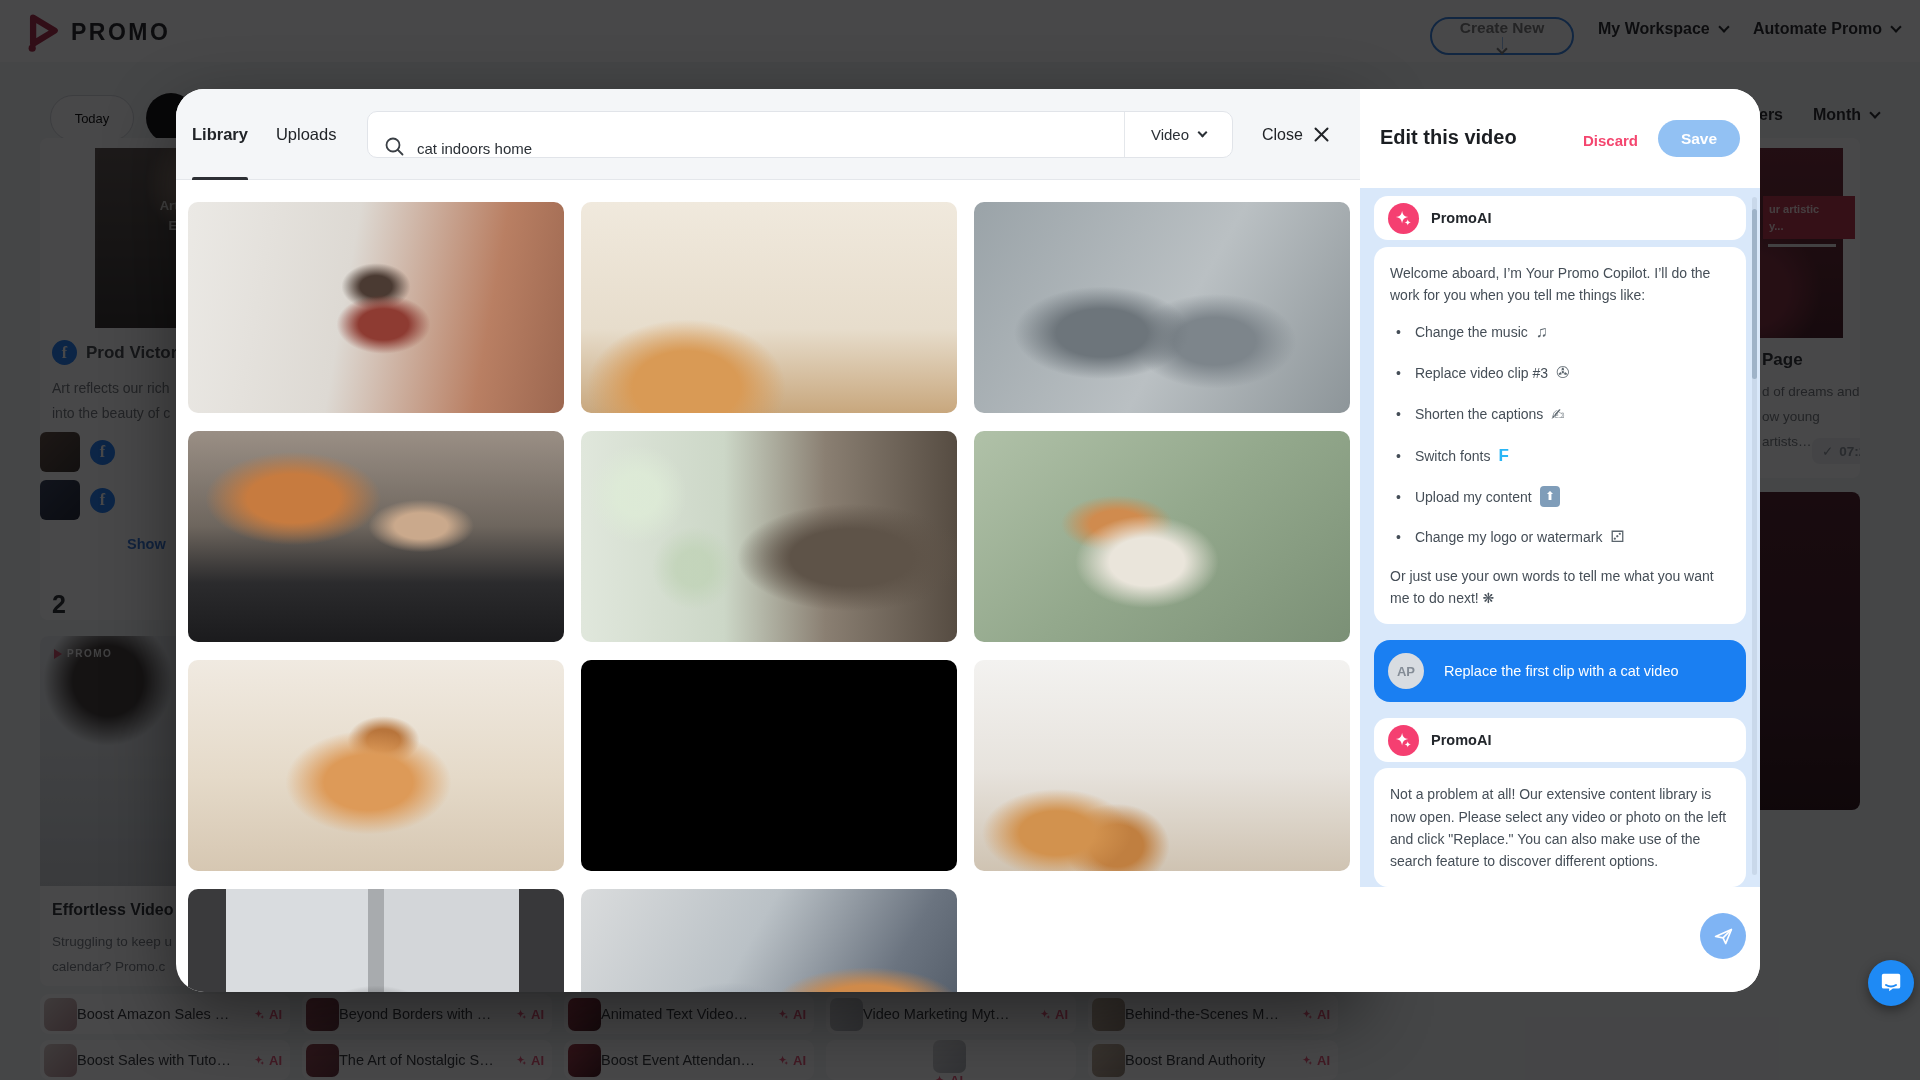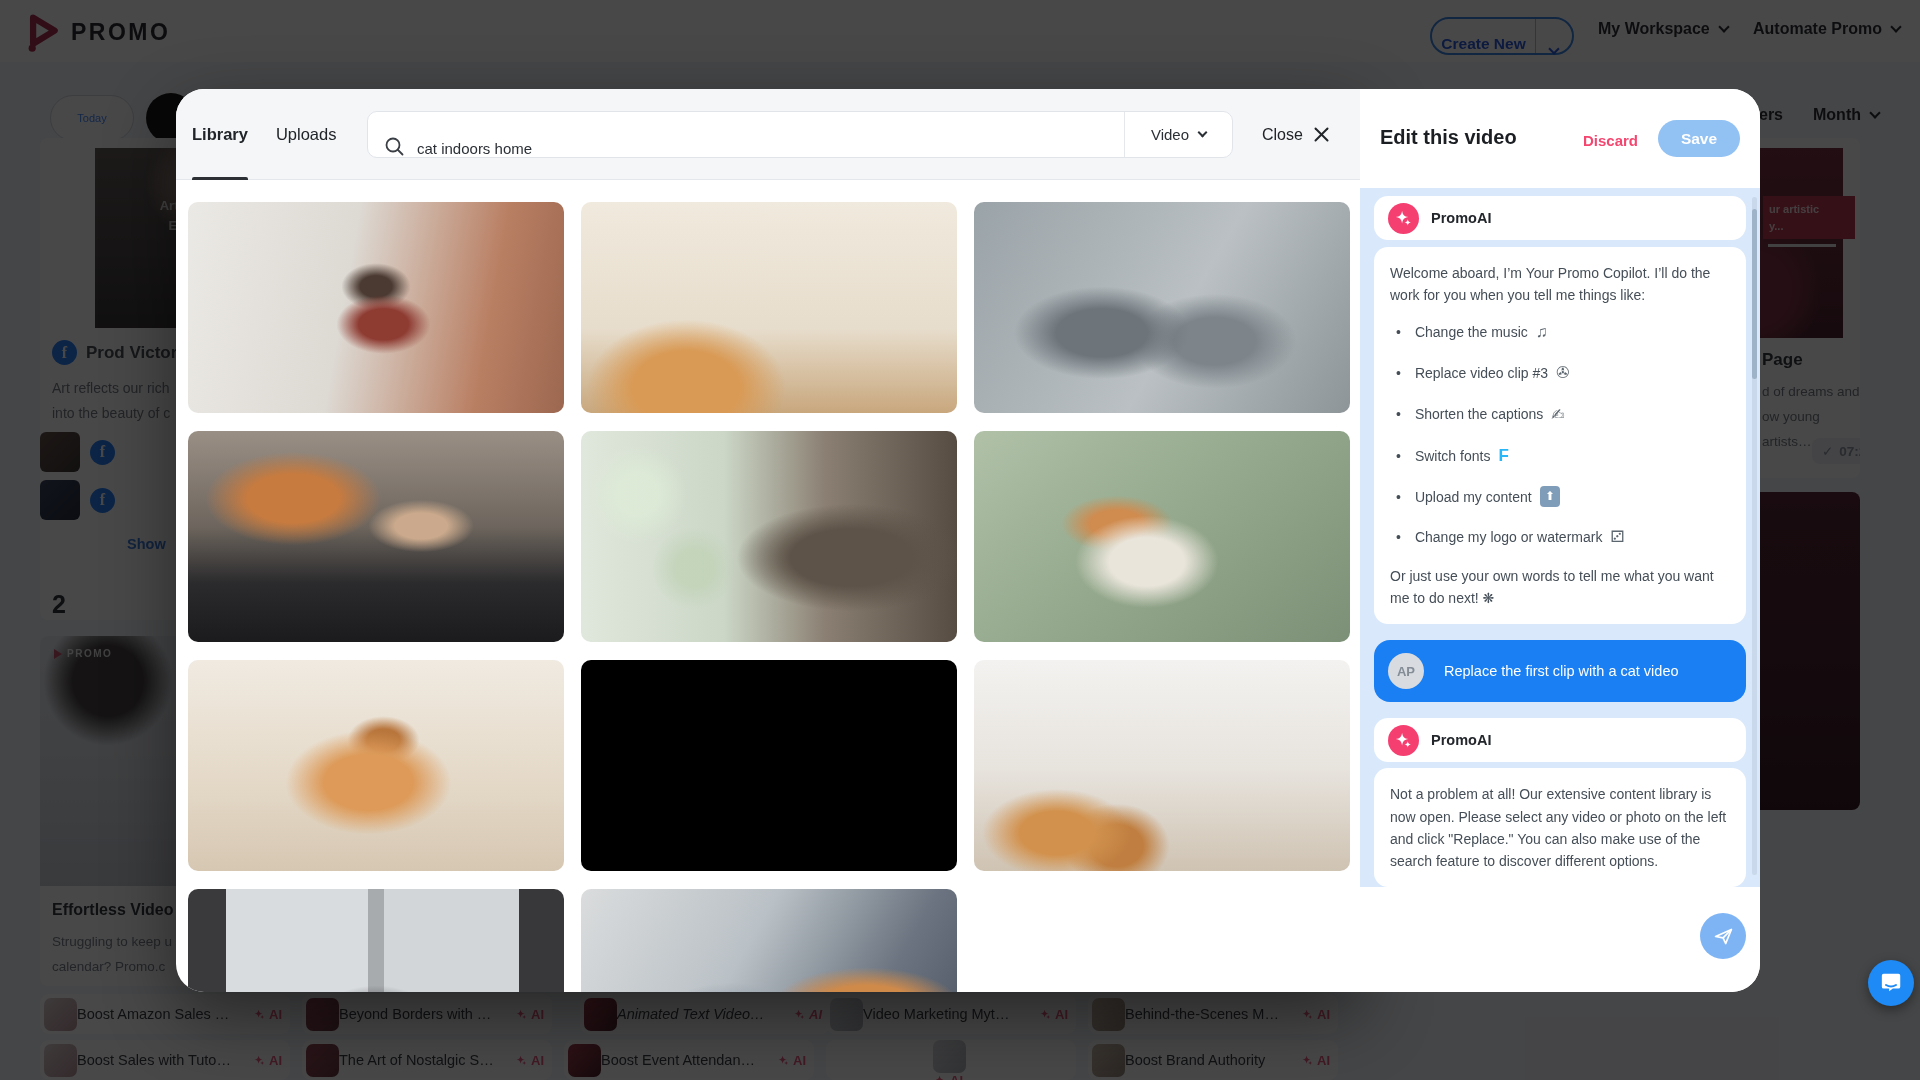--- a/index.html
+++ b/index.html
@@ -5,34 +5,34 @@
   * { margin:0; padding:0; box-sizing:border-box; }
   html,body { width:1920px; height:1080px; overflow:hidden; background:#1e1e20;
     font-family:"Liberation Sans","DejaVu Sans",sans-serif; }
   .stage { position:relative; width:1920px; height:1080px; overflow:hidden; background:#f4f5f7; }
 
   
   .bg { position:absolute; inset:0; z-index:1; background:#f4f5f7; }
   .bg-header { position:absolute; top:0; left:0; right:0; height:62px; background:#ffffff; }
   .logo { position:absolute; left:25px; top:11px; display:flex; align-items:center; gap:10px; }
   .logo-text { font-size:23px; font-weight:800; letter-spacing:2.5px; color:#17181b; }
-  .pill-btn { position:absolute; display:flex; align-items:flex-end; border:2px solid #2b7ce0; border-radius:20px;
-    color:#1d4ed8; font-size:15.5px; font-weight:600; height:38px; }
+  .pill-btn { position:absolute; display:flex; align-items:center; border:2px solid #2b7ce0; border-radius:20px;
+    color:#737373; font-size:15.5px; font-weight:600; height:38px;flex-direction:column; }
   .create-new { left:1430px; top:17px; width:144px; }
   .create-new .lbl { flex:1; text-align:center; }
   .create-new .div { width:1px; height:100%; background:#2b7ce0; opacity:.5; }
   .create-new .chev-box { width:36px; display:flex; justify-content:center; align-items:center; }
   .chev { width:8px; height:8px; border-right:2px solid currentColor; border-bottom:2px solid currentColor;
     transform:rotate(45deg); display:inline-block; margin-top:-4px; }
   .nav-item { position:absolute; top:20px; display:flex; align-items:center; gap:10px;
     font-size:16px; font-weight:600; color:#1b1d20; }
   .nav-item .chev { border-color:#1b1d20; }
 
   .toolbar-today { position:absolute; left:50px; top:95px; width:84px; height:46px; border:1px solid #cfd3d8;
-    border-radius:23px; background:#fff; color:#3b82f6; font-size:11px; display:flex; align-items:center; justify-content:center; }
+    border-radius:23px; background:#fff; color:#000000; font-size:13px; display:flex; align-items:center; justify-content:center; }
   .toolbar-circle { position:absolute; left:146px; top:93px; width:50px; height:50px; border-radius:50%; background:#060607; }
   .toolbar-right { position:absolute; top:106px; font-size:16px; font-weight:600; color:#1b1d20; display:flex; align-items:center; gap:10px; }
   .tb-filters { left:1735px; }
   .tb-month { left:1813px; }
 
   
   .bg-card { position:absolute; background:#fff; border-radius:8px; overflow:hidden; }
   .bgc1 { left:40px; top:138px; width:243px; height:482px; }
   .bgc1-img { position:absolute; left:55px; top:10px; width:188px; height:180px;
     background:radial-gradient(circle at 55% 20%, #8a7668 0 14%, transparent 30%),
@@ -316,21 +316,21 @@
           <div class="bthumb v1"></div>
           <span class="btitle">Beyond Borders with …</span>
           <span class="ai-badge">
             <svg width="11" height="11" viewBox="0 0 24 24">
               <path d="M10 1 C11 7 13 9 19 10 C13 11 11 13 10 19 C9 13 7 11 1 10 C7 9 9 7 10 1 Z" fill="#e84d72"></path>
               <path d="M18 13 C18.5 16 19.5 17 22.5 17.5 C19.5 18 18.5 19 18 22 C17.5 19 16.5 18 13.5 17.5 C16.5 17 17.5 16 18 13 Z" fill="#e84d72"></path>
             </svg>
             <span>AI</span>
           </span>
         </div>
-        <div class="bcard" style="left: 580px; top: 994px; font-style: italic;">
+        <div class="bcard" style="left: 564px; top: 994px;">
           <div class="bthumb v2"></div>
           <span class="btitle">Animated Text Video…</span>
           <span class="ai-badge">
             <svg width="11" height="11" viewBox="0 0 24 24">
               <path d="M10 1 C11 7 13 9 19 10 C13 11 11 13 10 19 C9 13 7 11 1 10 C7 9 9 7 10 1 Z" fill="#e84d72"></path>
               <path d="M18 13 C18.5 16 19.5 17 22.5 17.5 C19.5 18 18.5 19 18 22 C17.5 19 16.5 18 13.5 17.5 C16.5 17 17.5 16 18 13 Z" fill="#e84d72"></path>
             </svg>
             <span>AI</span>
           </span>
         </div>

